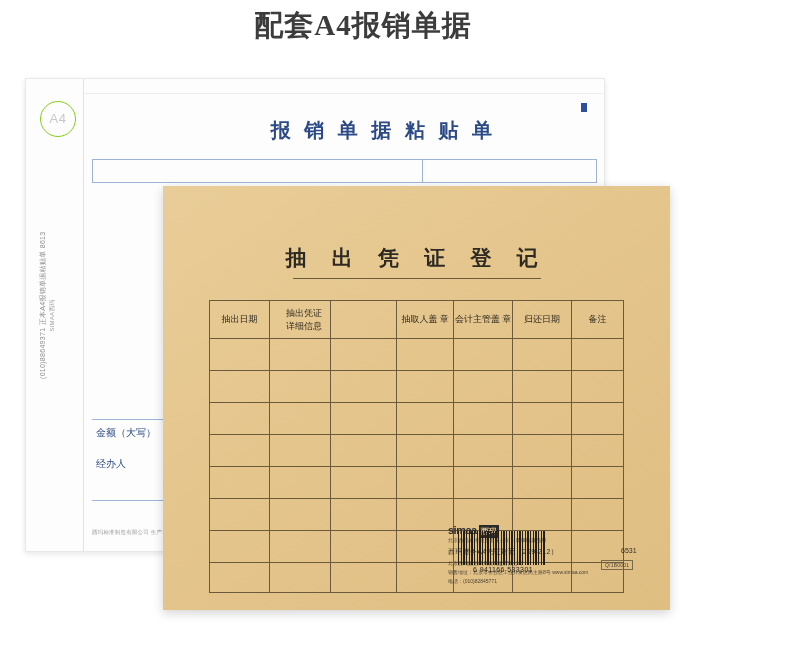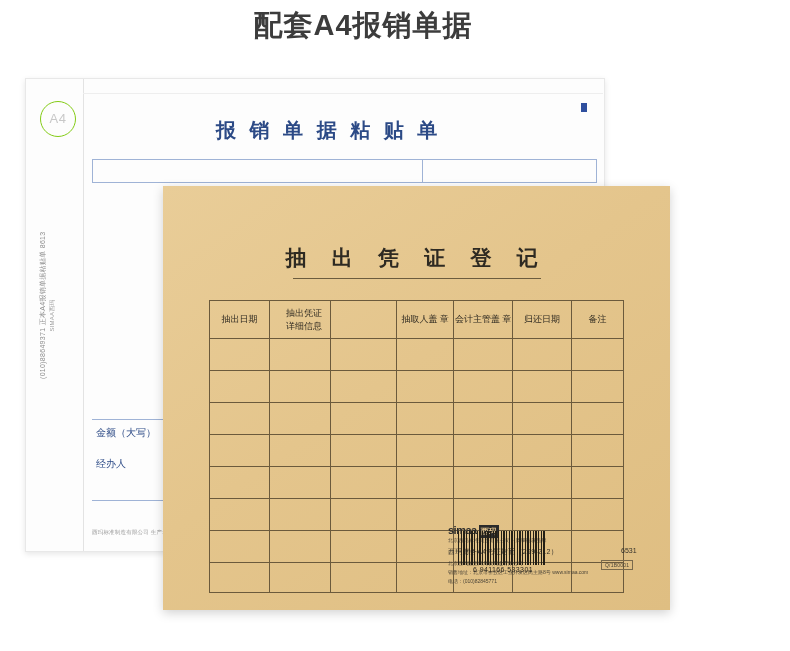--- a/index.html
+++ b/index.html
@@ -19,21 +19,21 @@
   .page-title {
     position: absolute;
     top: 6px;
     left: 0;
     width: 726px;
     text-align: center;
     font-size: 29px;
     font-weight: bold;
     color: #3c3c3c;
     letter-spacing: 1px;
-    font-family: Liberation Sans, sans-serif;
+    font-family: Liberation Serif, serif;
   }
 
   
   .sheet {
     position: absolute;
     left: 25px;
     top: 78px;
     width: 578px;
     height: 472px;
     background: #fdfdfd;
@@ -90,21 +90,21 @@
     font-size: 6px;
     color: #9e9e9e;
     letter-spacing: 0.2px;
     white-space: nowrap;
   }
   .sheet-title {
     position: absolute;
     left: 190px;
     top: 38px;
     width: 280px;
-    text-align: left;
+    text-align: right;
     font-size: 20px;
     font-weight: bold;
     color: #2c4a86;
     letter-spacing: 4px;
   }
   .sheet-date {
     position: absolute;
     left: 190px;
     top: 68px;
     width: 280px;

